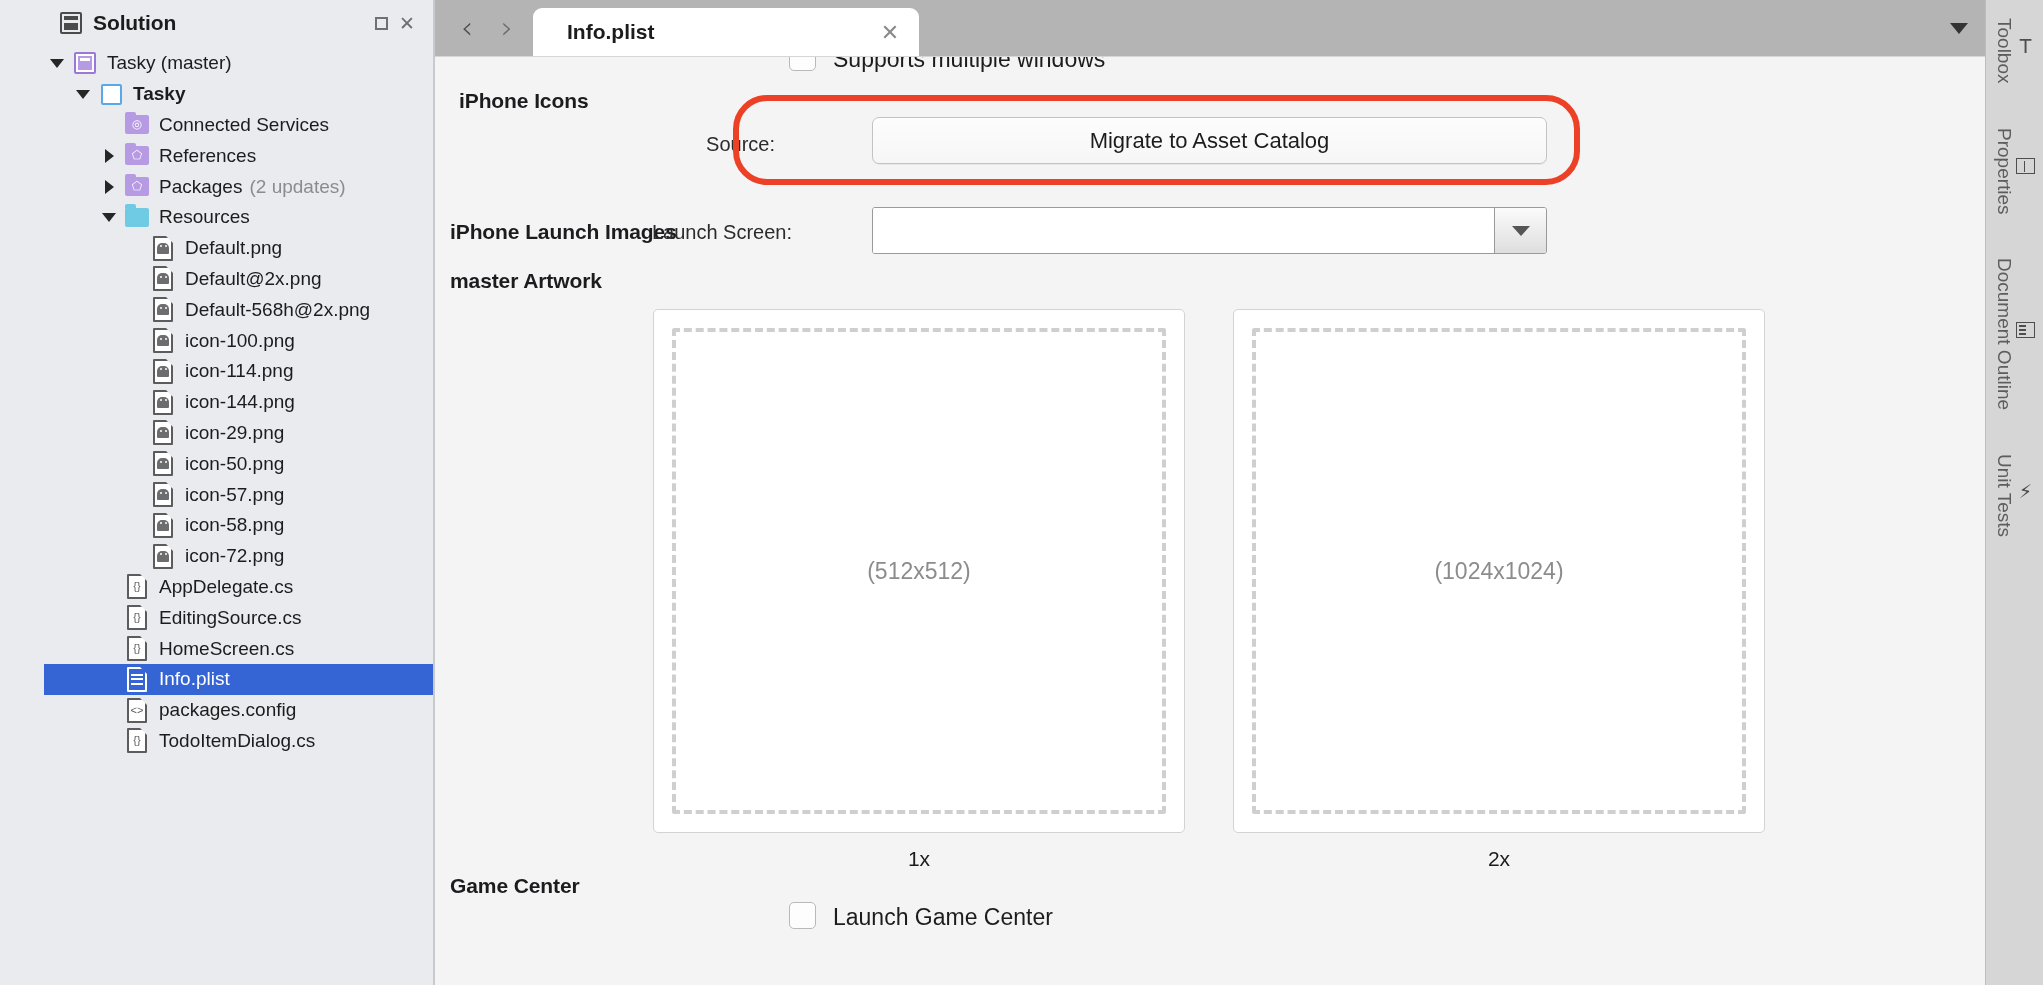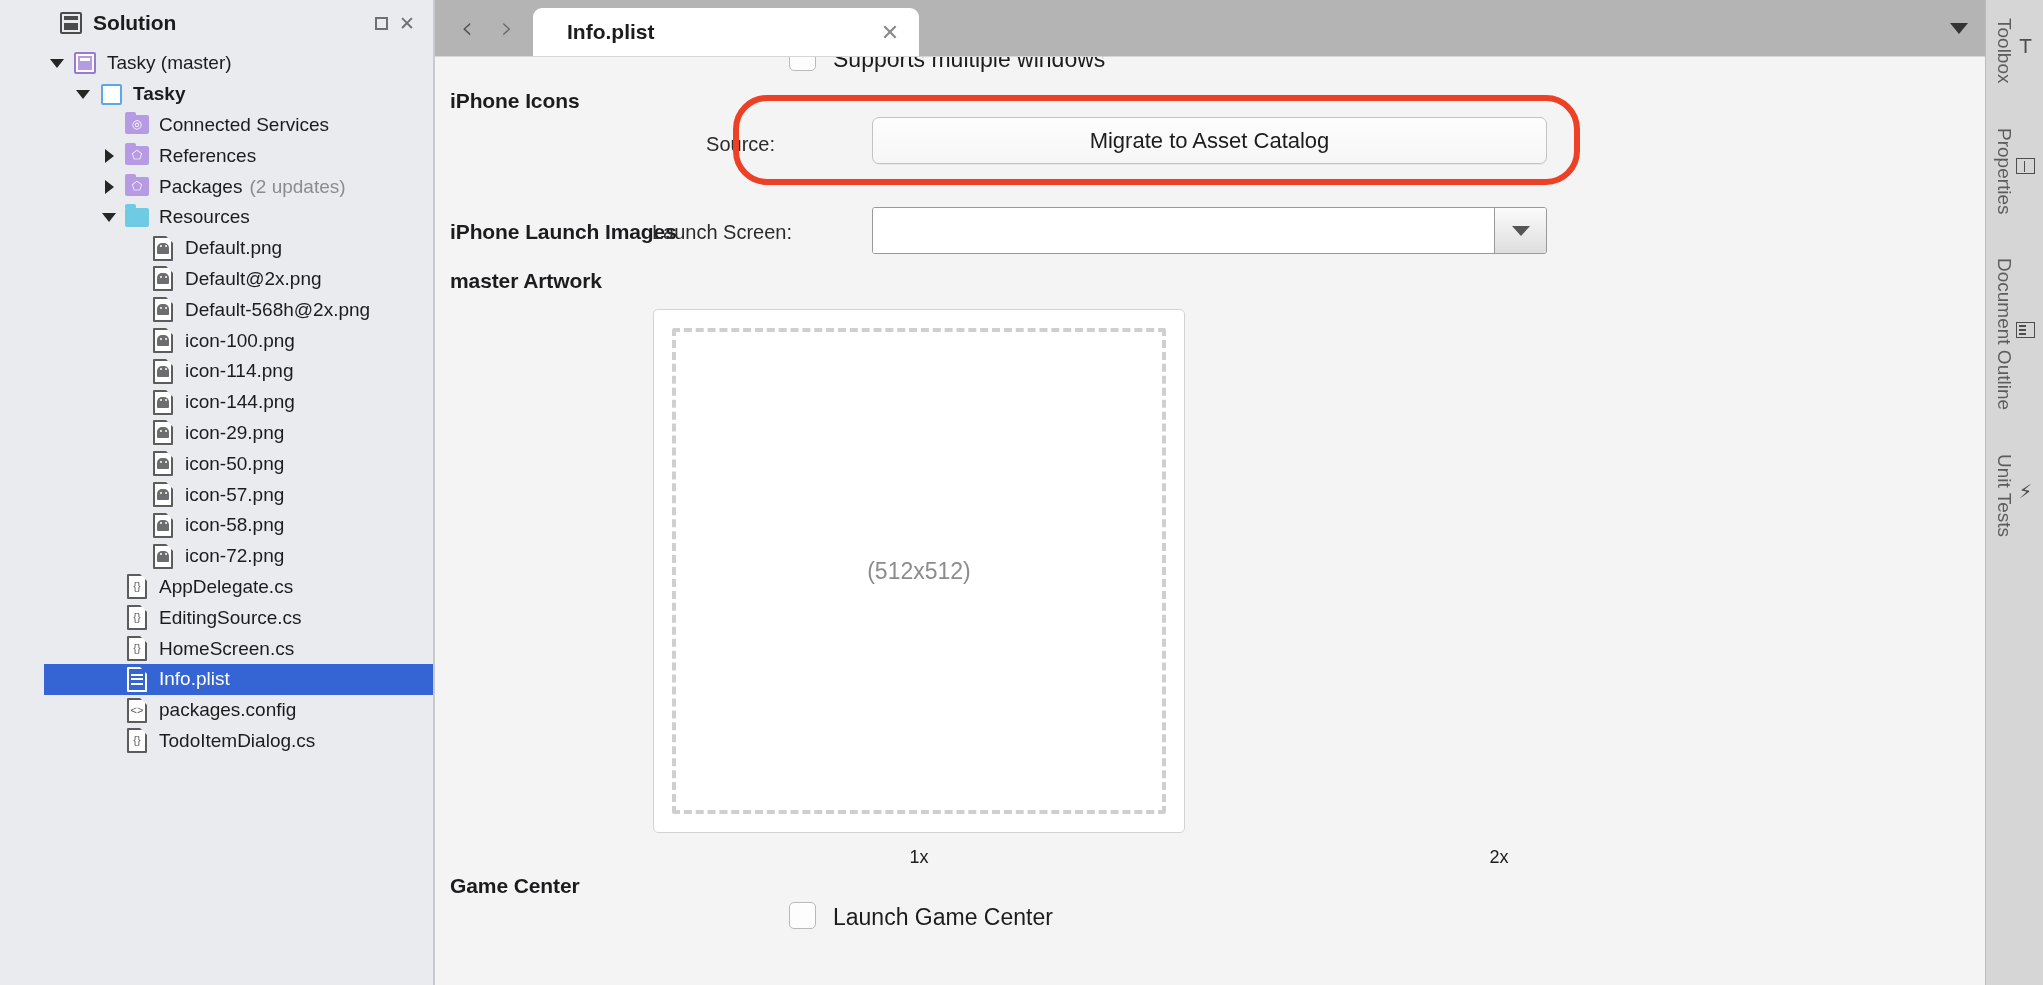--- a/index.html
+++ b/index.html
@@ -277,21 +277,21 @@
   }
   .artwork-drop {
     width: 100%; height: 100%;
     border: 4px dashed #cfcfcf;
     border-radius: 3px;
     display: flex; align-items: center; justify-content: center;
     font-size: 23px; color: #8c8c8c;
   }
   .artwork-cap {
     position: absolute; text-align: center;
-    font-size: 18px; color: #1c1c1e;
+    font-size: 21px; color: #1c1c1e;
   }
 
   
   #rail {
     width: 58px; flex: 0 0 58px; height: 985px;
     background: #d6d6d6;
     border-left: 1px solid #bdbdbd;
     display: flex; flex-direction: column; align-items: center;
     padding-top: 18px;
   }
@@ -596,41 +596,44 @@
       <div class="tab-overflow">
           <i></i>
         </div>
     </div>
 
     <div class="content">
 
       <div class="cut-checkbox" style="left:354px; top:-13px;"></div>
       <div class="cut-text" style="left:398px; top:-11px;">Supports multiple windows</div>
 
-      <div class="sec-label" style="left:15px; top:32px;">iPhone Icons</div>
+      <div class="sec-label" style="left:24px; top:32px;">iPhone Icons</div>
       <div class="field-label" style="left:180px; width:160px; top:76px;">Source:</div>
       <div class="btn-asset" style="left:437px; top:60px; width:675px; height:47px;">Migrate to Asset Catalog</div>
       <div class="red-ring" style="left:298px; top:38px; width:847px; height:90px;"></div>
 
       <div class="sec-label" style="left:15px; top:163px;">iPhone Launch Images</div>
       <div class="field-label" style="left:127px; width:230px; top:164px;">Launch Screen:</div>
       <div class="combo" style="left:437px; top:150px; width:675px; height:47px;">
         <div class="combo-input"></div>
         <div class="combo-arrow">
             <i></i>
           </div>
       </div>
 
       <div class="sec-label" style="left:15px; top:212px;">master Artwork</div>
 
       <div class="artwork-card" style="left:218px; top:252px; width:532px; height:524px;">
         <div class="artwork-drop">(512x512)</div>
       </div>
       <div class="artwork-cap" style="left:218px; top:790px; width:532px;">1x</div>
 
+      <div class="artwork-card" style="left:798px; top:252px; width:532px; height:524px;">
+        <div class="artwork-drop">(1024x1024)</div>
+      </div>
       <div class="artwork-cap" style="left:798px; top:790px; width:532px;">2x</div>
 
       <div class="sec-label" style="left:15px; top:817px;">Game Center</div>
       <div class="cut-checkbox" style="left:354px; top:845px;"></div>
       <div class="cut-text" style="left:398px; top:847px;">Launch Game Center</div>
 
     </div>
   </div>
 
   <div id="rail">

